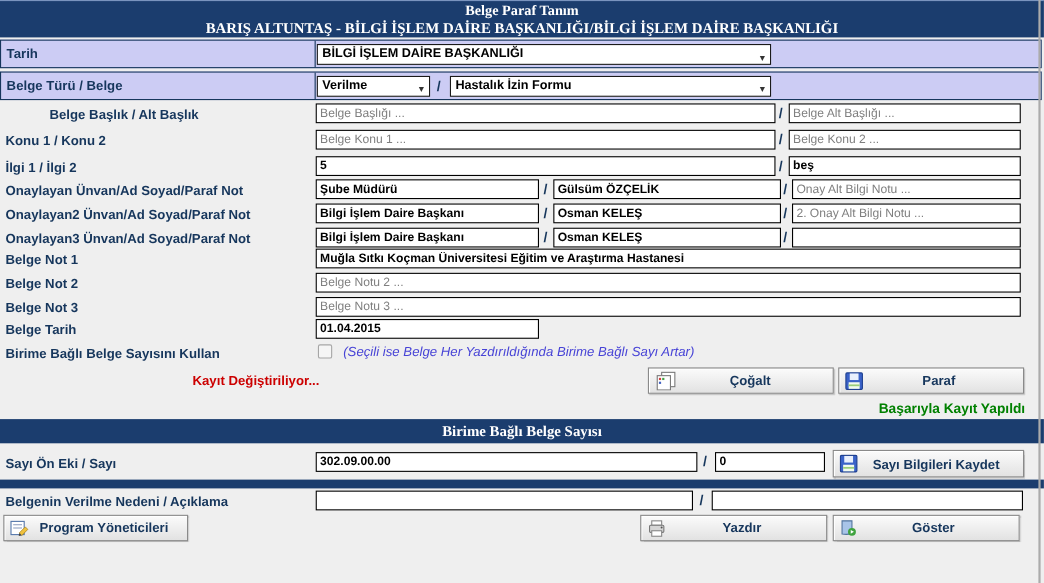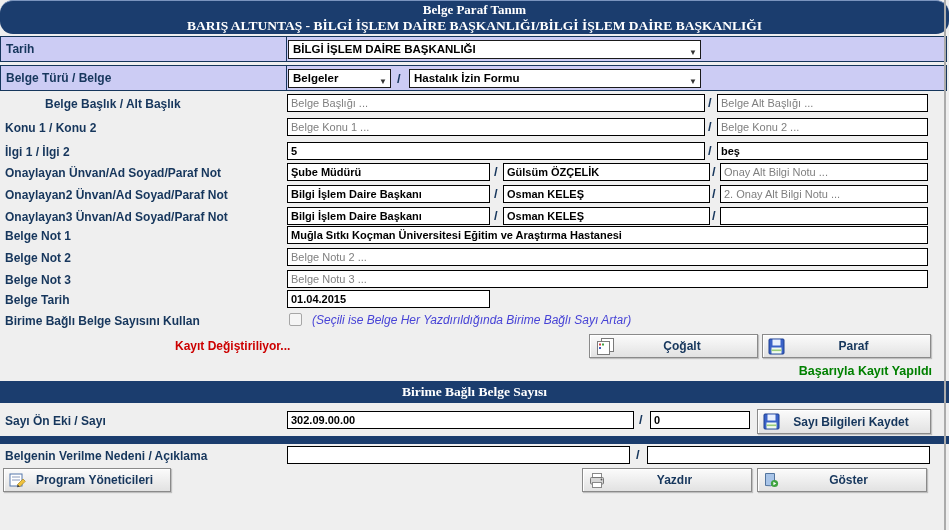--- a/index.html
+++ b/index.html
@@ -3,21 +3,21 @@
 <meta charset="utf-8">
 <style>
   html,body{margin:0;padding:0;}
   body{width:949px;height:530px;background:#EFEFEF;position:relative;overflow:hidden;
        font-family:"Liberation Sans",sans-serif;}
   .abs{position:absolute;box-sizing:border-box;}
 
   
   .titlebar{left:0;top:0;width:949px;height:34px;background:#1B3D6E;color:#FFFFFF;
             text-align:center;font-family:"Liberation Serif",serif;font-weight:bold;
-            border-top:1px solid #7A94BE;border-radius:13px;}
+            border-top:1px solid #7A94BE;}
   .titlebar .l1{font-size:13px;line-height:16px;margin-top:1px;}
   .titlebar .l2{font-size:13.5px;line-height:15px;}
 
   
   .lrow{left:0;width:947px;height:26px;background:#CCCCF4;border:1px solid #16365C;}
   .lrow .vsep{position:absolute;left:285px;top:0;bottom:0;width:1px;background:#16365C;}
   .rowlabel{font-size:12px;font-weight:bold;color:#16365C;white-space:nowrap;}
   .lrow .rowlabel{position:absolute;left:5px;top:5px;}
 
   .sel{position:absolute;top:3px;height:19px;background:#FFFFFF;border:1px solid #1A1A1A;
@@ -65,21 +65,21 @@
   <div class="sel" style="left:287px;width:413px;">
     <span>BİLGİ İŞLEM DAİRE BAŞKANLIĞI</span>
     <span class="arr">▼</span>
   </div>
 </div>
 
 <div class="abs lrow" style="top:65px;">
   <span class="rowlabel">Belge Türü / Belge</span>
   <span class="vsep"></span>
   <div class="sel" style="left:287px;width:103px;">
-    <span>Belgeler</span>
+    <span>Verilme</span>
     <span class="arr">▼</span>
   </div>
   <span class="slash abs" style="left:396px;top:5px;">/</span>
   <div class="sel" style="left:408px;width:292px;">
     <span>Hastalık İzin Formu</span>
     <span class="arr">▼</span>
   </div>
 </div>
 
 <span class="abs glabel" style="top:97px;margin-left:40px;">Belge Başlık / Alt Başlık</span>

